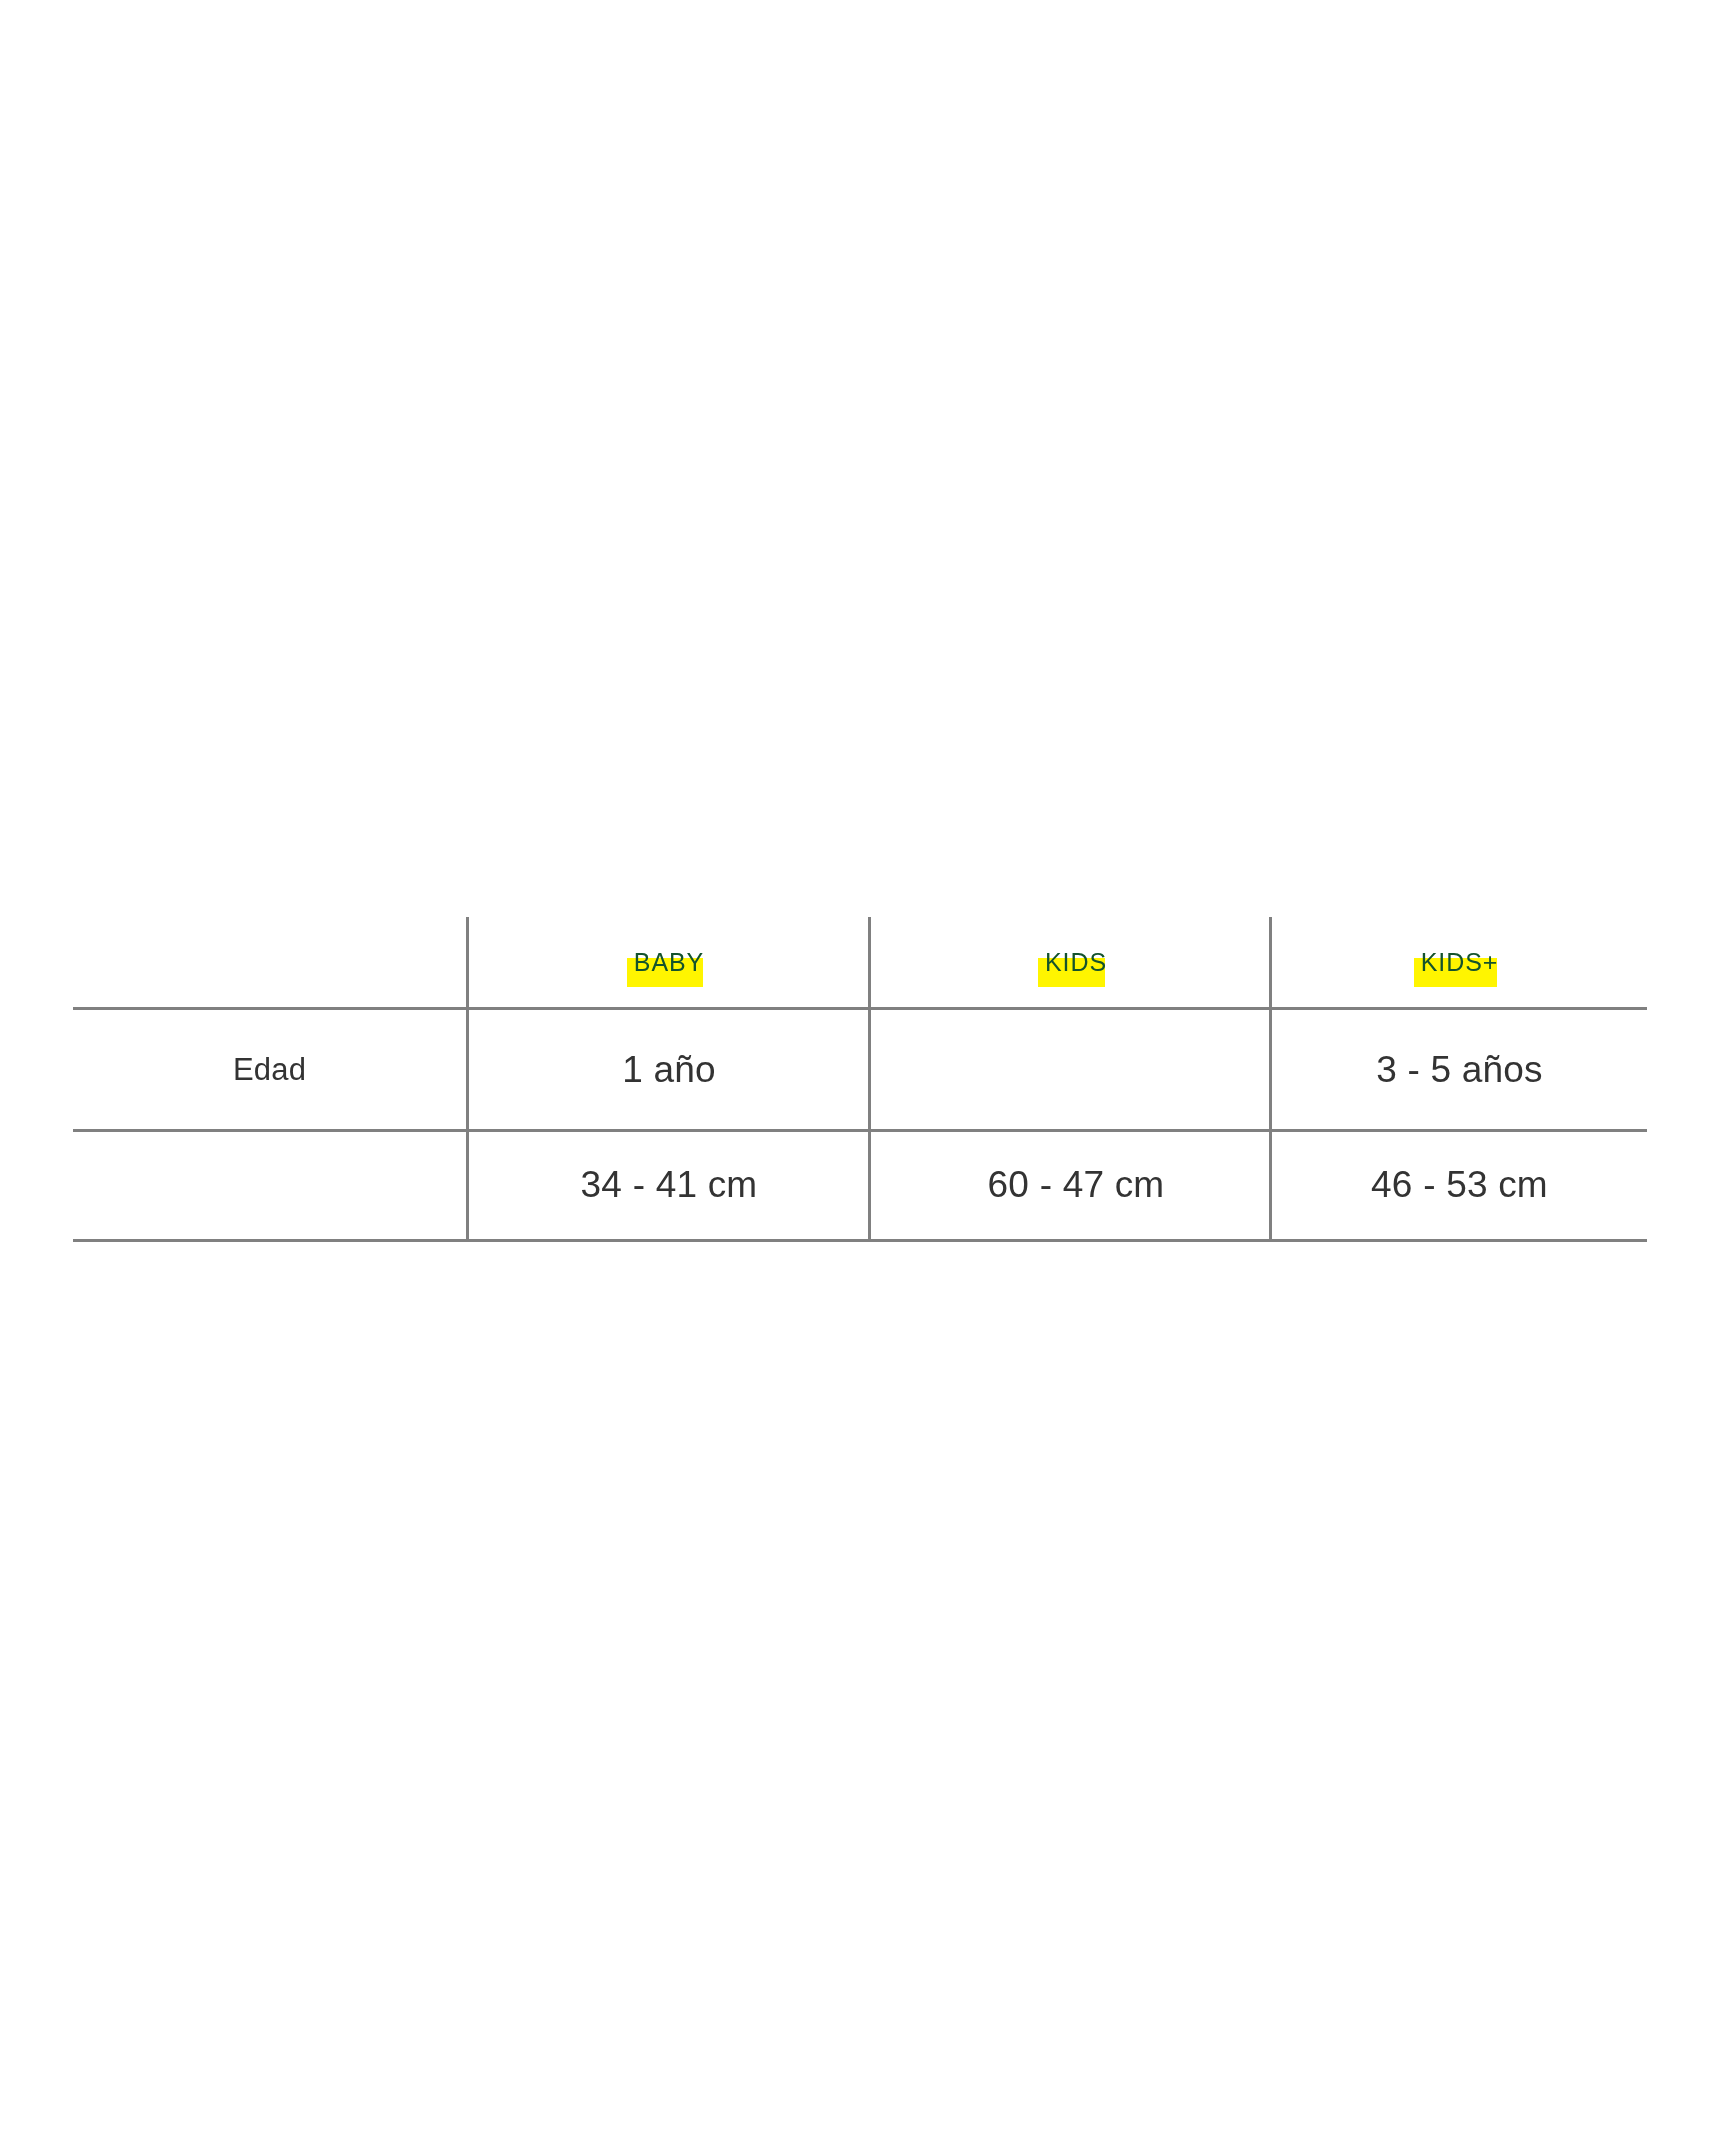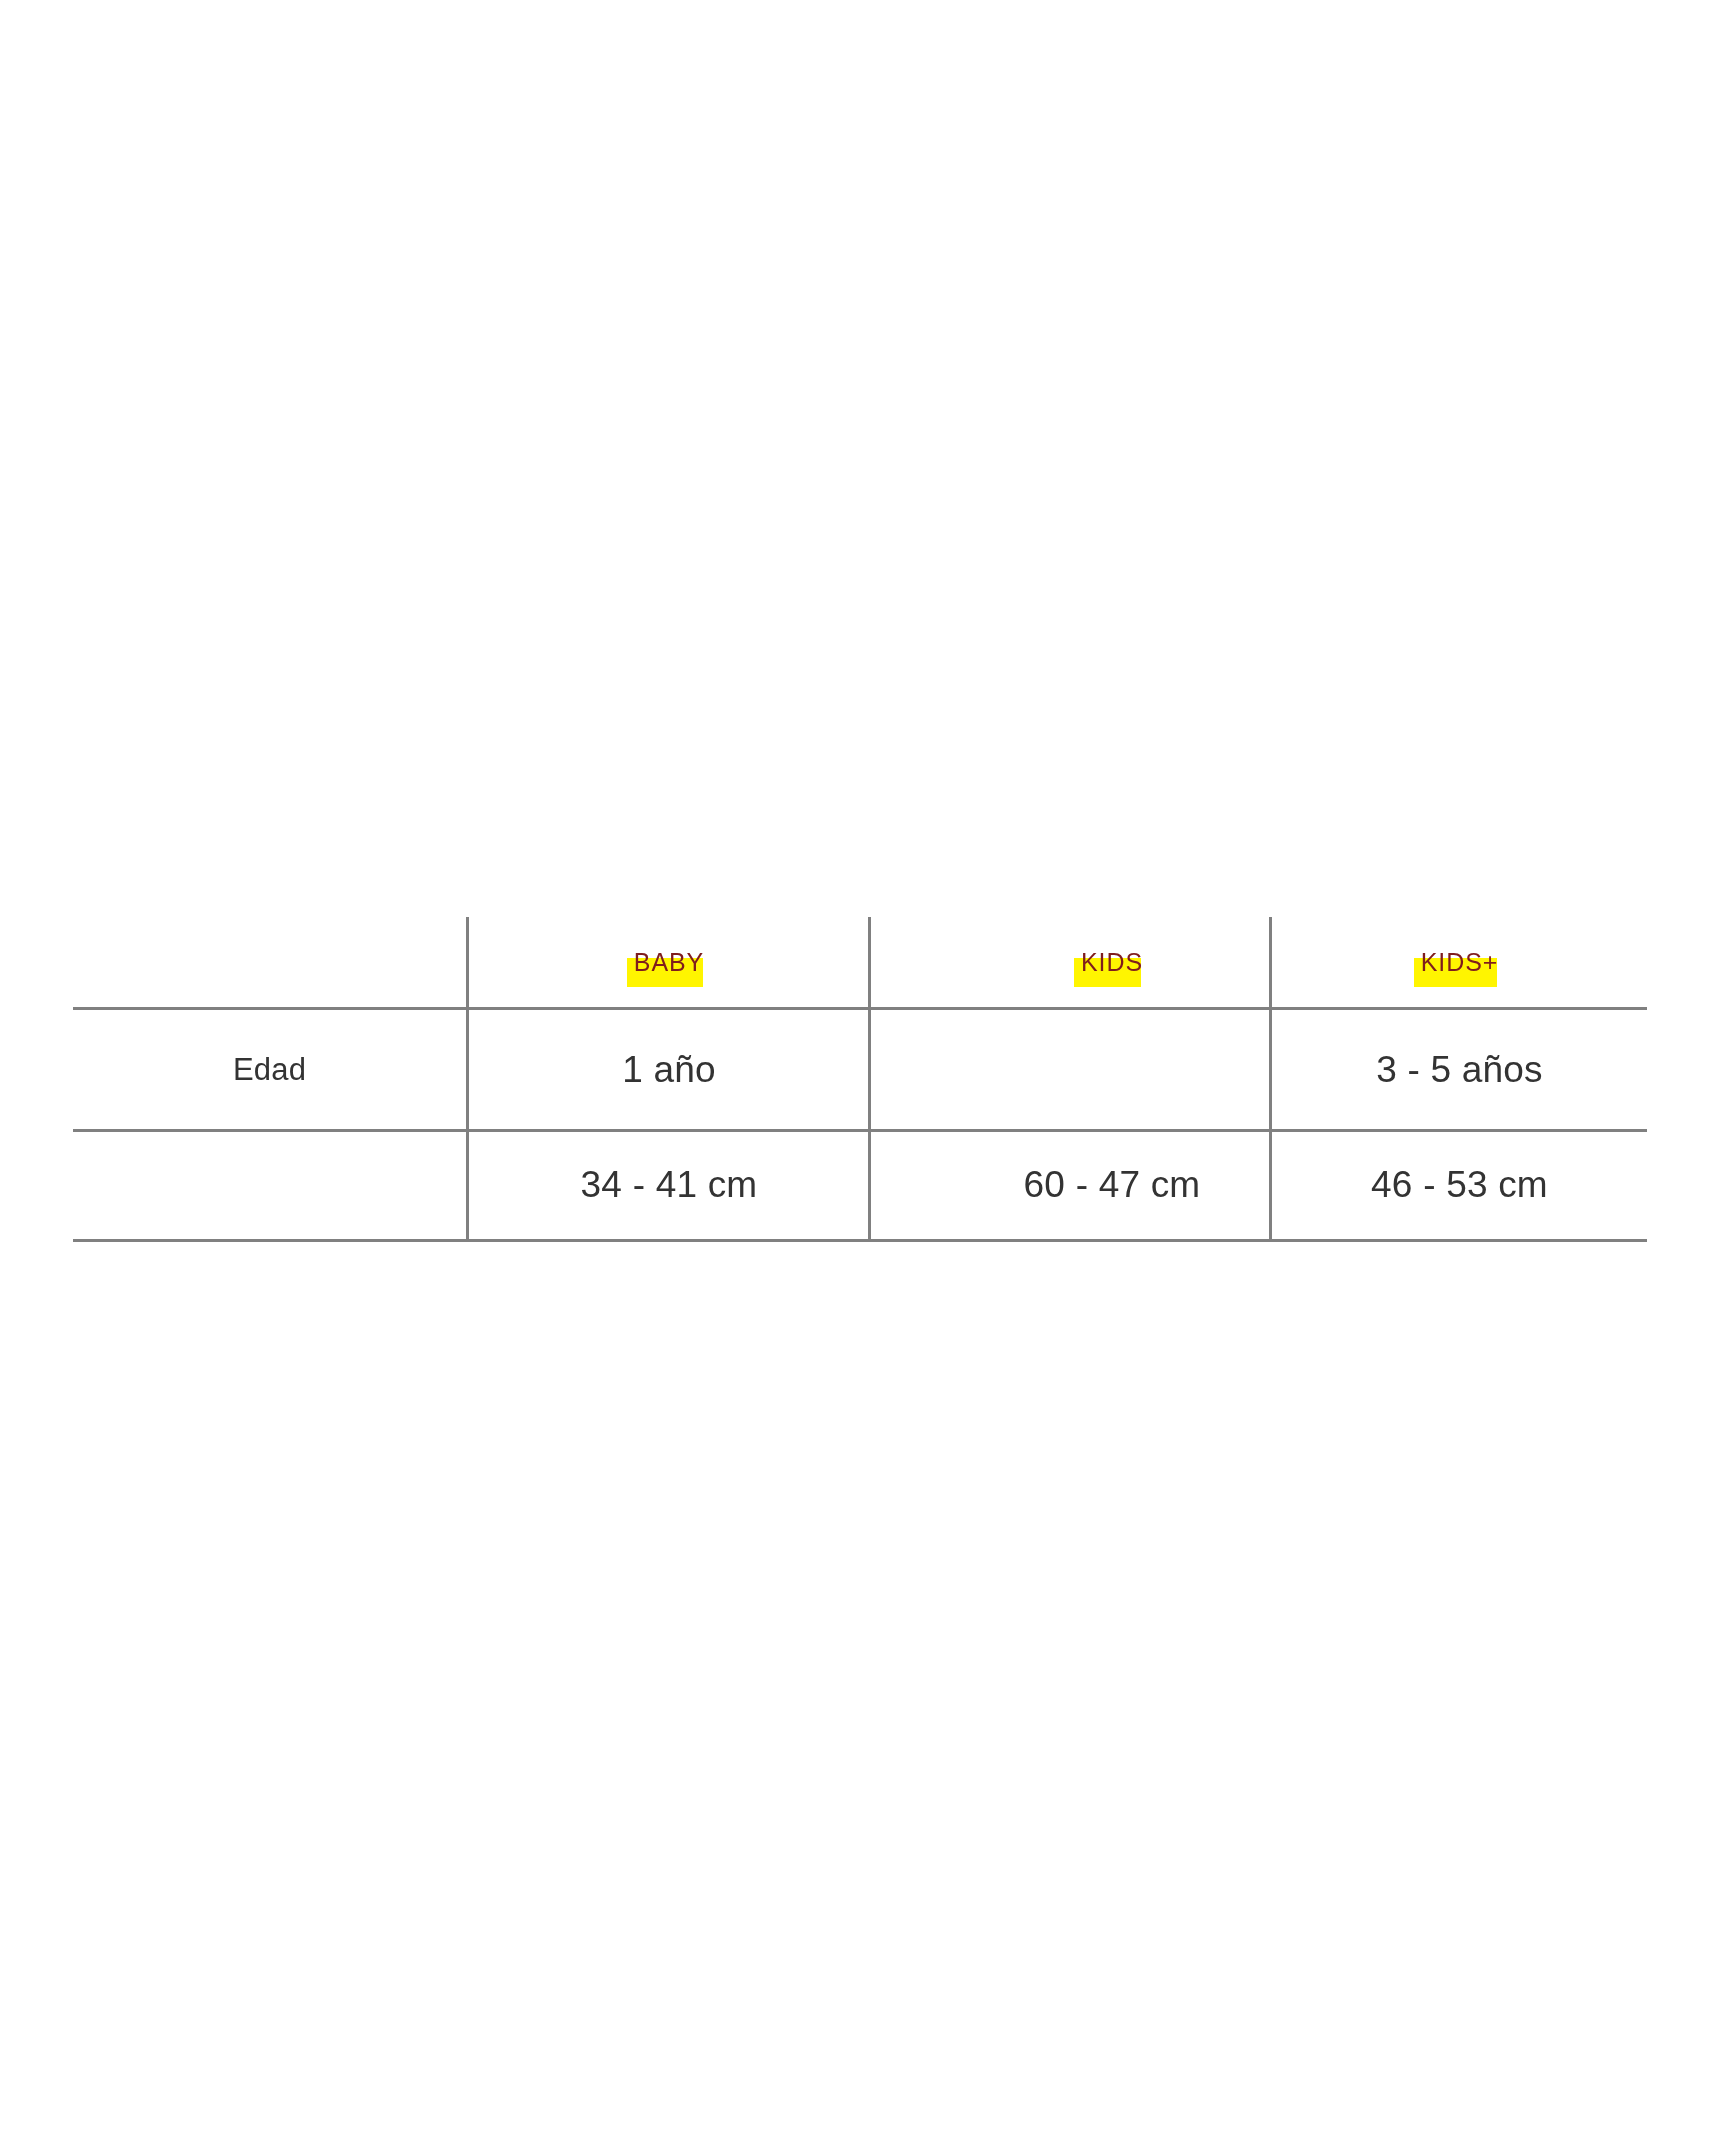--- a/index.html
+++ b/index.html
@@ -58,39 +58,39 @@
     color: #333333;
     font-size: 37px;
     font-weight: 400;
     letter-spacing: 0.2px;
     white-space: nowrap;
   }
 
   
   .col-label { left: 0;      width: 393px; }
   .col-1     { left: 397px;  width: 398px; }
-  .col-2     { left: 840px; width: 398px; }
+  .col-2     { left: 798px; width: 398px; padding-left: 6px; }
   .col-3     { left: 1199px; width: 375px; align-items: center; }
 
   
   .row-head { top: 0;     height: 90px; }
   .row-1    { top: 93px; height: 119px; }
   .row-2    { top: 215px; height: 106px; }
 
   
   .cell.row-head {
     font-size: 25px;
     letter-spacing: 0.9px;
   }
 
   
   .hl {
     position: relative;
     display: inline-block;
-    color: #7f1d1d;
+    color: #14532d;
     z-index: 1;
   }
   .hl::before {
     content: "";
     position: absolute;
     z-index: -1;
     left: -6.9px;
     right: 1.5px;
     top: 10.7px;
     bottom: -10px;

